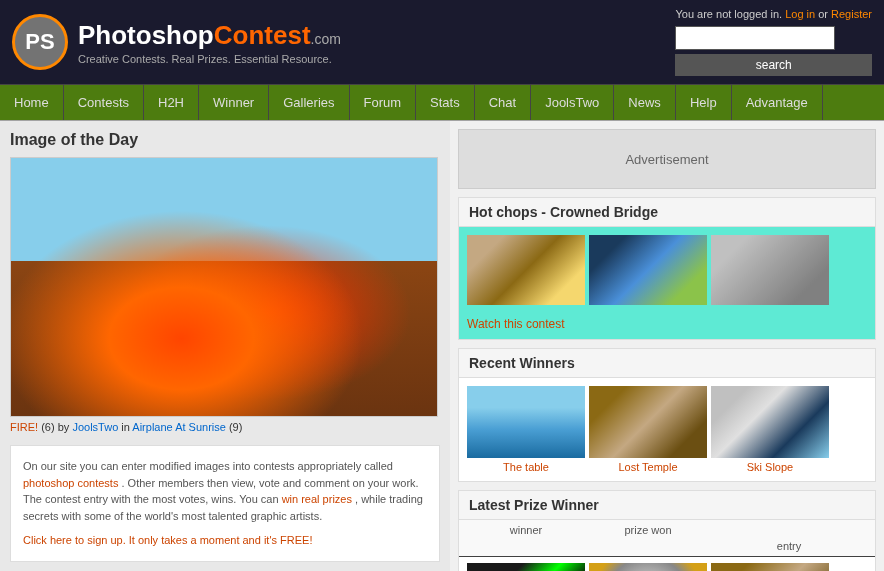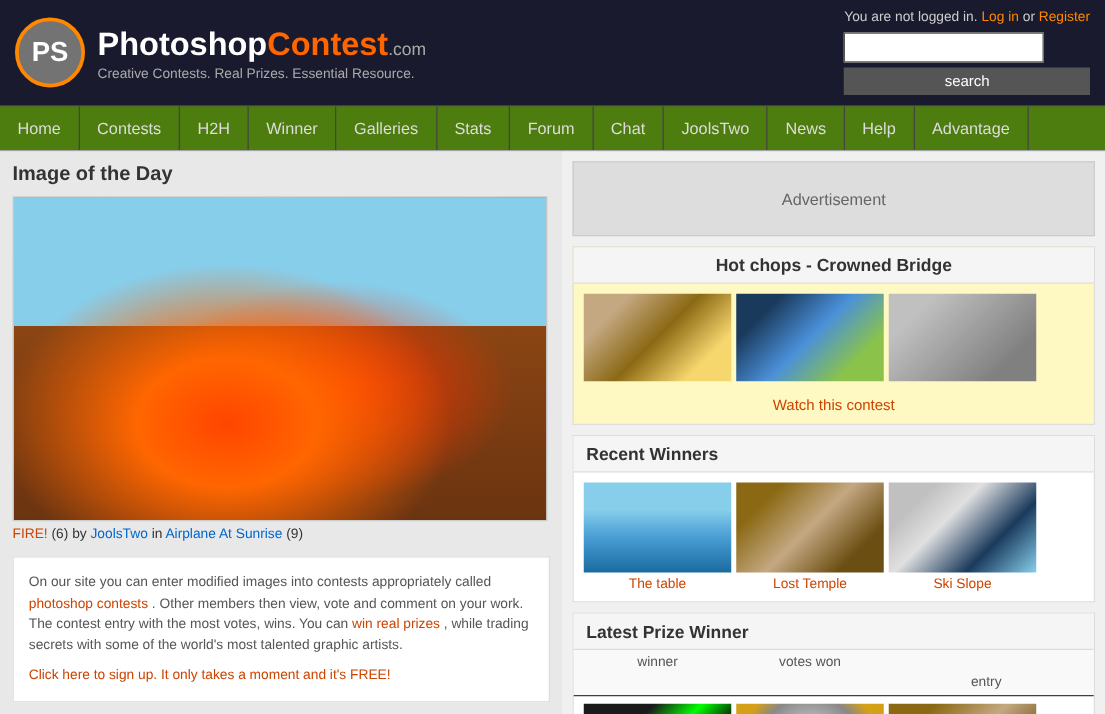--- a/index.html
+++ b/index.html
@@ -48,21 +48,21 @@
     #welcome-title { font-size: 16px; font-weight: bold; color: #333; margin-bottom: 8px; }
     #welcome-text { font-size: 11px; line-height: 1.5; color: #555; }
     #welcome-text a { color: #cc4400; text-decoration: none; }
     #signup-link { display: block; margin-top: 8px; font-size: 11px; color: #0066cc; text-decoration: underline; cursor: pointer; }
 
     
     #right-col { flex: 1; padding: 8px; background: #f0f0f0; }
     #ad-section { background: #ddd; border: 1px solid #ccc; padding: 20px; text-align: center; color: #666; font-size: 13px; margin-bottom: 8px; height: 60px; display: flex; align-items: center; justify-content: center; }
 
     
-    #hot-chops { background: #fef9c3; border: 1px solid #ddd; margin-bottom: 8px; text-align: center; }
+    #hot-chops { background: #5eead4; border: 1px solid #ddd; margin-bottom: 8px; }
     #section-title { background: #f5f5f5; border-bottom: 1px solid #ddd; padding: 6px 10px; font-size: 14px; font-weight: bold; color: #333; }
     #hot-chops-images { display: flex; gap: 4px; padding: 8px; }
     .chop-thumb { width: 118px; height: 70px; background: #888; overflow: hidden; }
     .chop-thumb-1 { background: linear-gradient(135deg, #c4a882 20%, #8B6914 50%, #f5d76e 80%); }
     .chop-thumb-2 { background: linear-gradient(135deg, #1a3a5c 20%, #4a90d9 50%, #8bc34a 80%); }
     .chop-thumb-3 { background: linear-gradient(135deg, #c0c0c0 20%, #a0a0a0 50%, #808080 80%); }
     #watch-contest { padding: 4px 8px 8px; }
     #watch-contest a { color: #cc4400; text-decoration: none; font-size: 12px; }
 
     
@@ -128,24 +128,24 @@
       <li>
         <a href="#">H2H</a>
       </li>
       <li>
         <a href="#">Winner</a>
       </li>
       <li>
         <a href="#">Galleries</a>
       </li>
       <li>
+        <a href="#">Forum</a>
+      </li>
+      <li>
         <a href="#">Stats</a>
-      </li>
-      <li>
-        <a href="#">Forum</a>
       </li>
       <li>
         <a href="#">Chat</a>
       </li>
       <li>
         <a href="#">JoolsTwo</a>
       </li>
       <li>
         <a href="#">News</a>
       </li>
@@ -219,21 +219,21 @@
           <div class="winner-thumb winner-thumb-3"></div>
           <a class="winner-label" href="#">Ski Slope</a>
         </div>
       </div>
     </div>
 
     <div id="latest-prize">
       <div class="section-title" style="background:#f5f5f5;border-bottom:1px solid #ddd;padding:6px 10px;font-size:14px;font-weight:bold;color:#333;">Latest Prize Winner</div>
       <div id="prize-headers">
         <div class="prize-col prize-col-1">winner</div>
-        <div class="prize-col prize-col-2">votes won</div>
+        <div class="prize-col prize-col-2">prize won</div>
         <div class="prize-col prize-col-3">entry</div>
       </div>
       <div id="prize-images">
         <div>
           <div class="prize-thumb prize-thumb-1"></div>
 
         </div>
         <div>
           <div class="prize-thumb prize-thumb-2"></div>
         </div>

